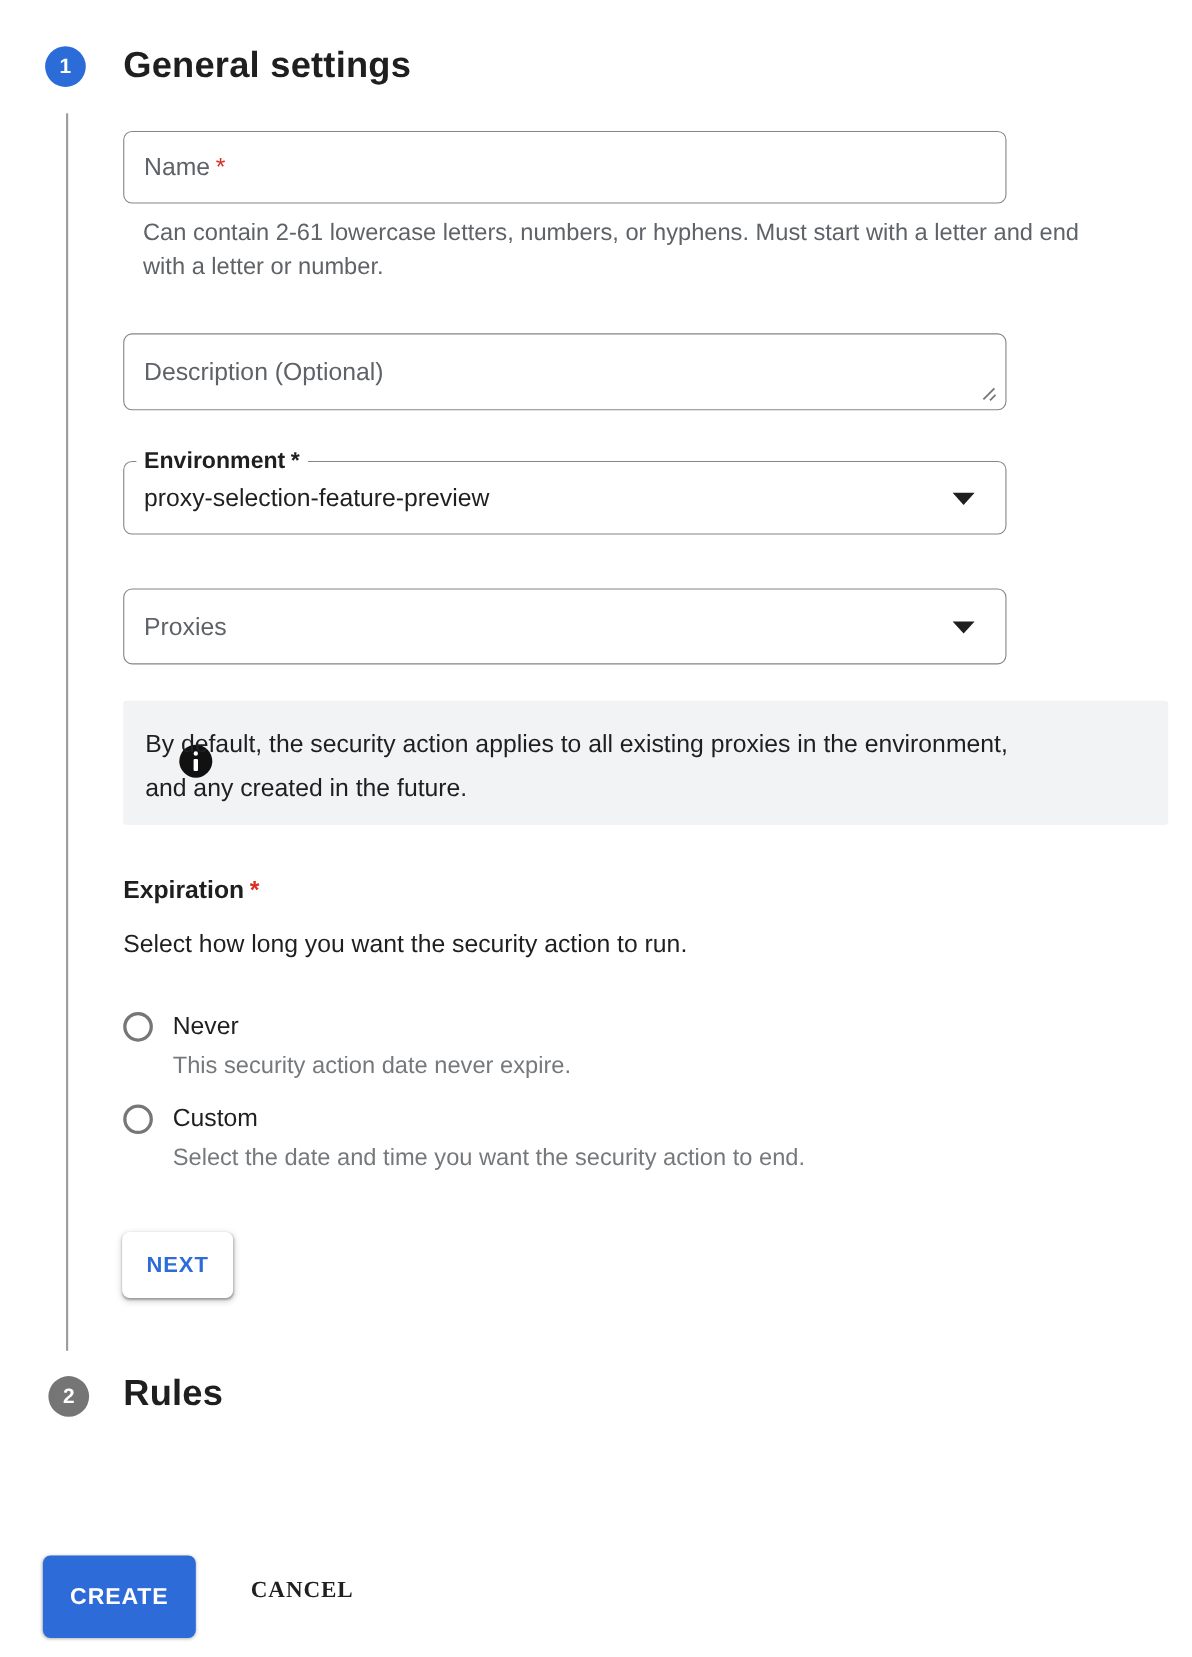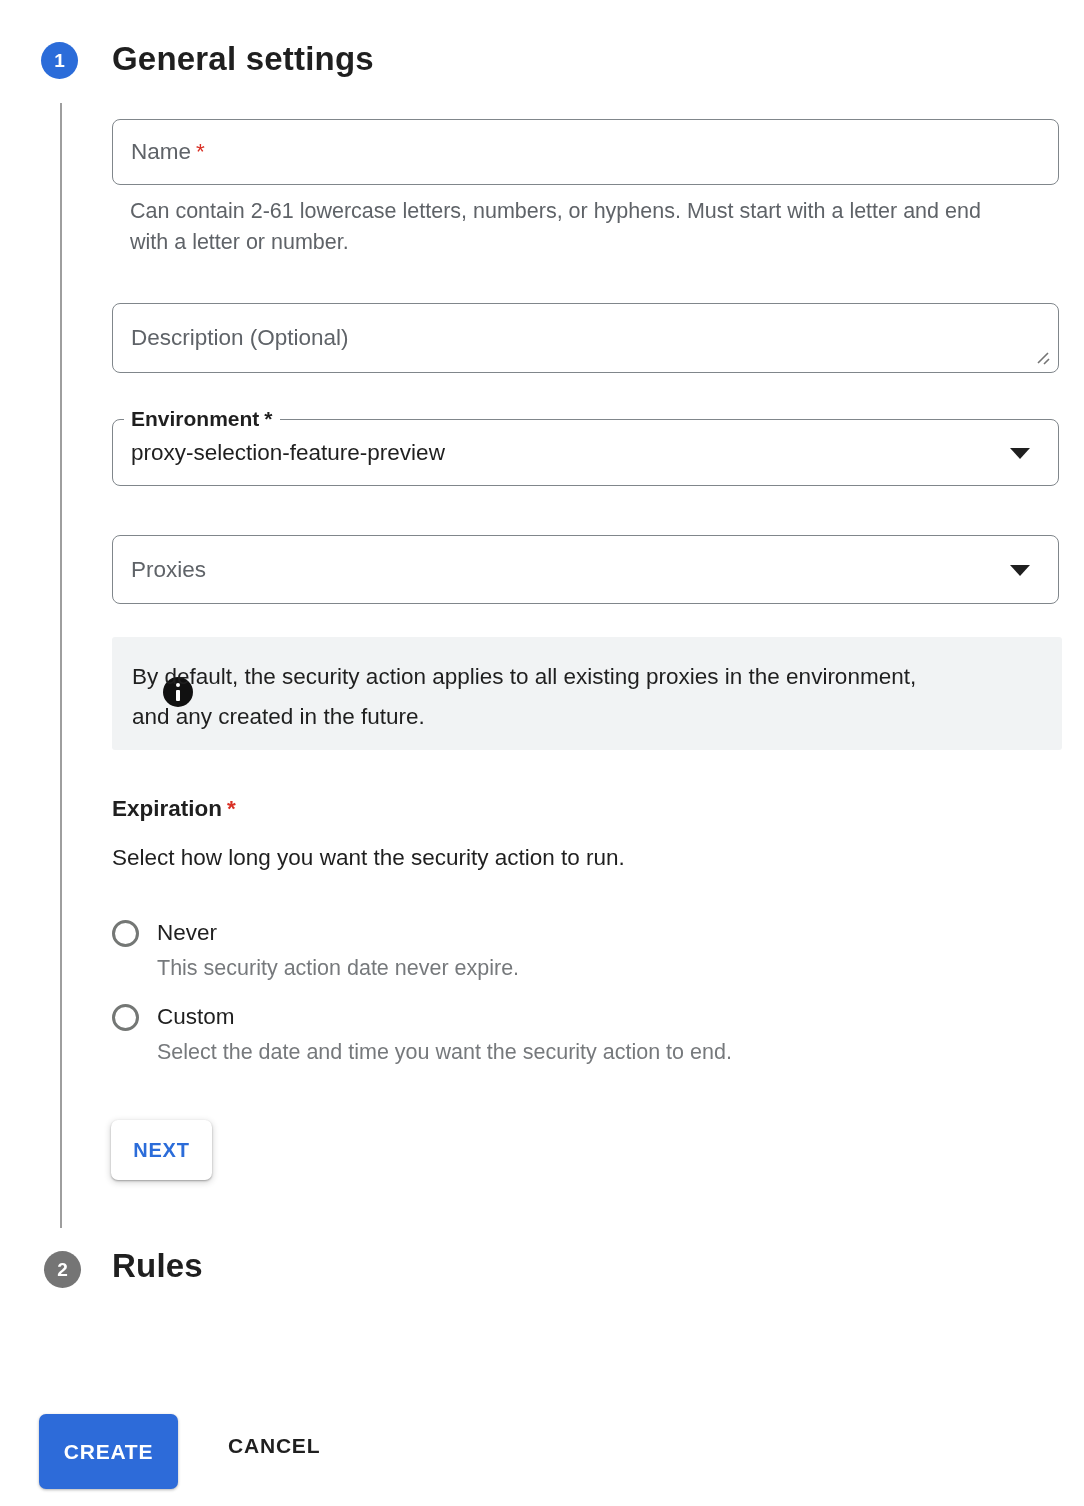--- a/index.html
+++ b/index.html
@@ -38,21 +38,21 @@
     position: absolute;
     left: 60px; top: 103px;
     width: 2px; height: 1125px;
     background: #9e9e9e;
   }
 
   
   .field {
     position: absolute;
     left: 112px;
-    width: 947px;
+    width: 803px;
     border: 1.5px solid #80868b;
     border-radius: 8px;
     background: #ffffff;
     box-sizing: border-box;
     display: flex;
     align-items: center;
   }
   .field-name { top: 119px; height: 66px; }
   .field-desc { top: 303px; height: 70px; }
   .field-env  { top: 419px; height: 67px; }
@@ -210,21 +210,21 @@
     cursor: pointer;
   }
   .cancel-button {
     position: absolute;
     left: 208px; top: 1414px;
     height: 63px;
     padding: 0 20px;
     background: transparent;
     border: none;
     color: #1f1f1f;
-    font-family: Liberation Sans, sans-serif;
+    font-family: Liberation Serif, serif;
     font-size: 21px;
     font-weight: 700;
     letter-spacing: 0.8px;
     cursor: pointer;
   }
 </style>
 </head>
 <body>
 
 <div class="canvas">

